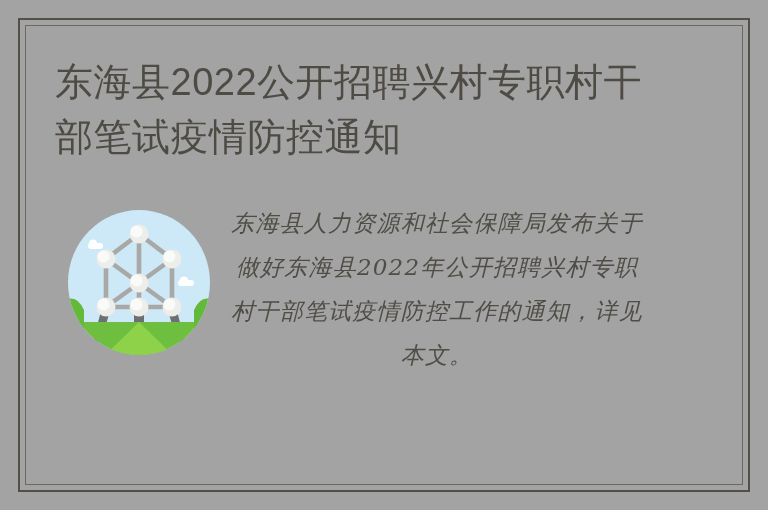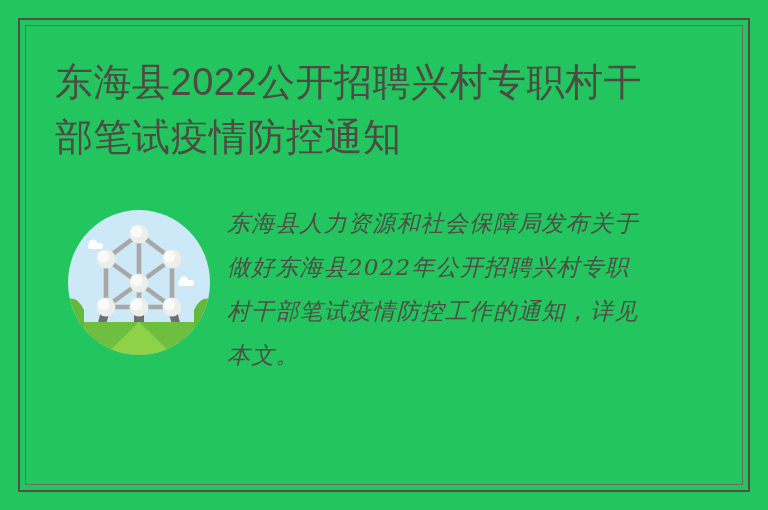--- a/index.html
+++ b/index.html
@@ -11,21 +11,21 @@
     height: 510px;
     background: #fdfdf0;
     font-family: "Liberation Sans", "DejaVu Sans", sans-serif;
     overflow: hidden;
   }
 
   .page {
     position: relative;
     width: 768px;
     height: 510px;
-    background: #22c55e;
+    background: #a3a3a3;
     box-sizing: border-box;
   }
 
   
   .frame-outer {
     position: absolute;
     left: 18px;
     top: 18px;
     width: 732px;
     height: 474px;
@@ -95,21 +95,21 @@
     left: 202px;
     top: 16px;
     width: 420px;
     font-size: 23px;
     line-height: 44px;
     color: #4f4d46;
     letter-spacing: 1.2px;
     font-family: "DejaVu Serif", "Liberation Serif", serif;
     font-style: italic;
     font-weight: 400;
-    text-align: left;
+    text-align: center;
   }
 </style>
 </head>
 <body>
 
 <div class="page">
 
   <div class="frame-outer"></div>
   <div class="frame-inner"></div>
 

